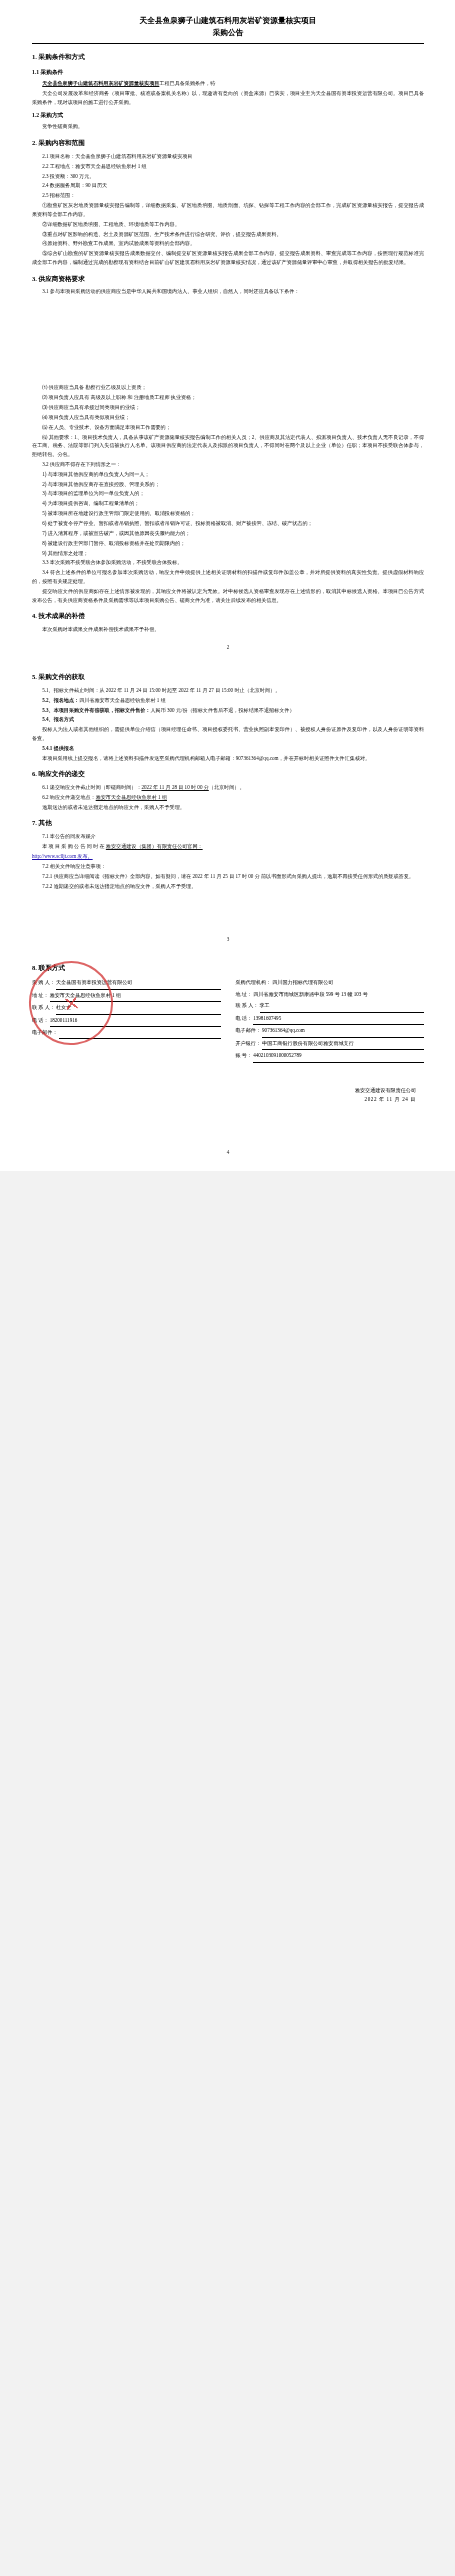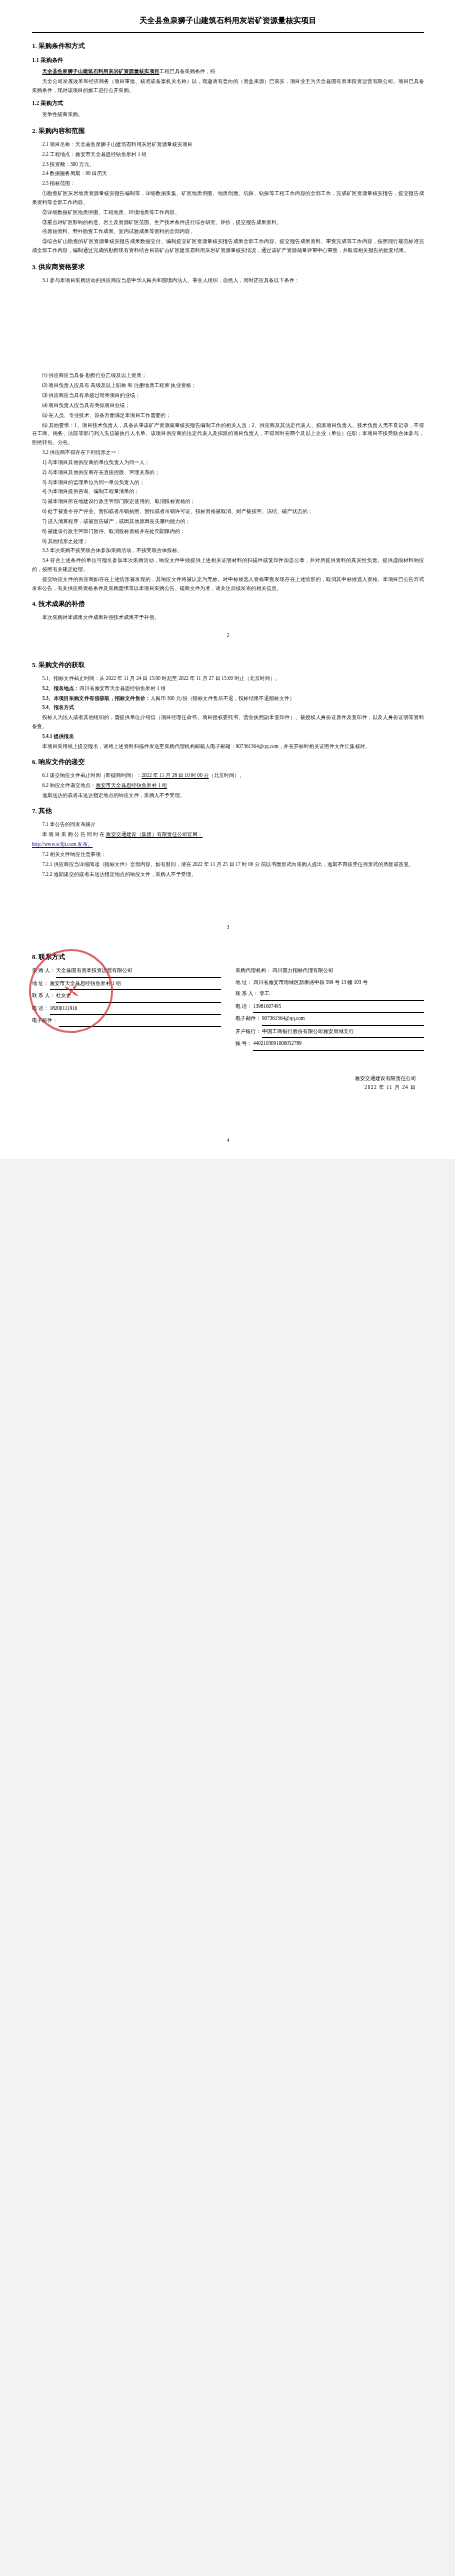--- a/index.html
+++ b/index.html
@@ -38,20 +38,21 @@
 </style>
 </head>
 <body>
 
 <div class="page">
 
   <div class="sheet">
 
     <div class="doc-title">
       <span class="line">天全县鱼泉狮子山建筑石料用灰岩矿资源量核实项目</span>
+      <span class="line">采购公告</span>
     </div>
     <div class="rule"></div>
 
     <h2 class="sec">1. 采购条件和方式</h2>
     <h3 class="sub">1.1 采购条件</h3>
     <p class="t">
       <span class="u b">天全县鱼泉狮子山建筑石料用灰岩矿资源量核实项目</span><span>工程已具备采购条件，特</span>
     </p>
     <p class="t">天全公司发展改革和经济商务（项目审批、核准或备案机关名称）以，现邀请有意向的（资金来源）已落实，项目业主为天全县国有资本投资运营有限公司。项目已具备采购条件，现对该项目的施工进行公开采购。</p>
     <h3 class="sub">1.2 采购方式</h3>

